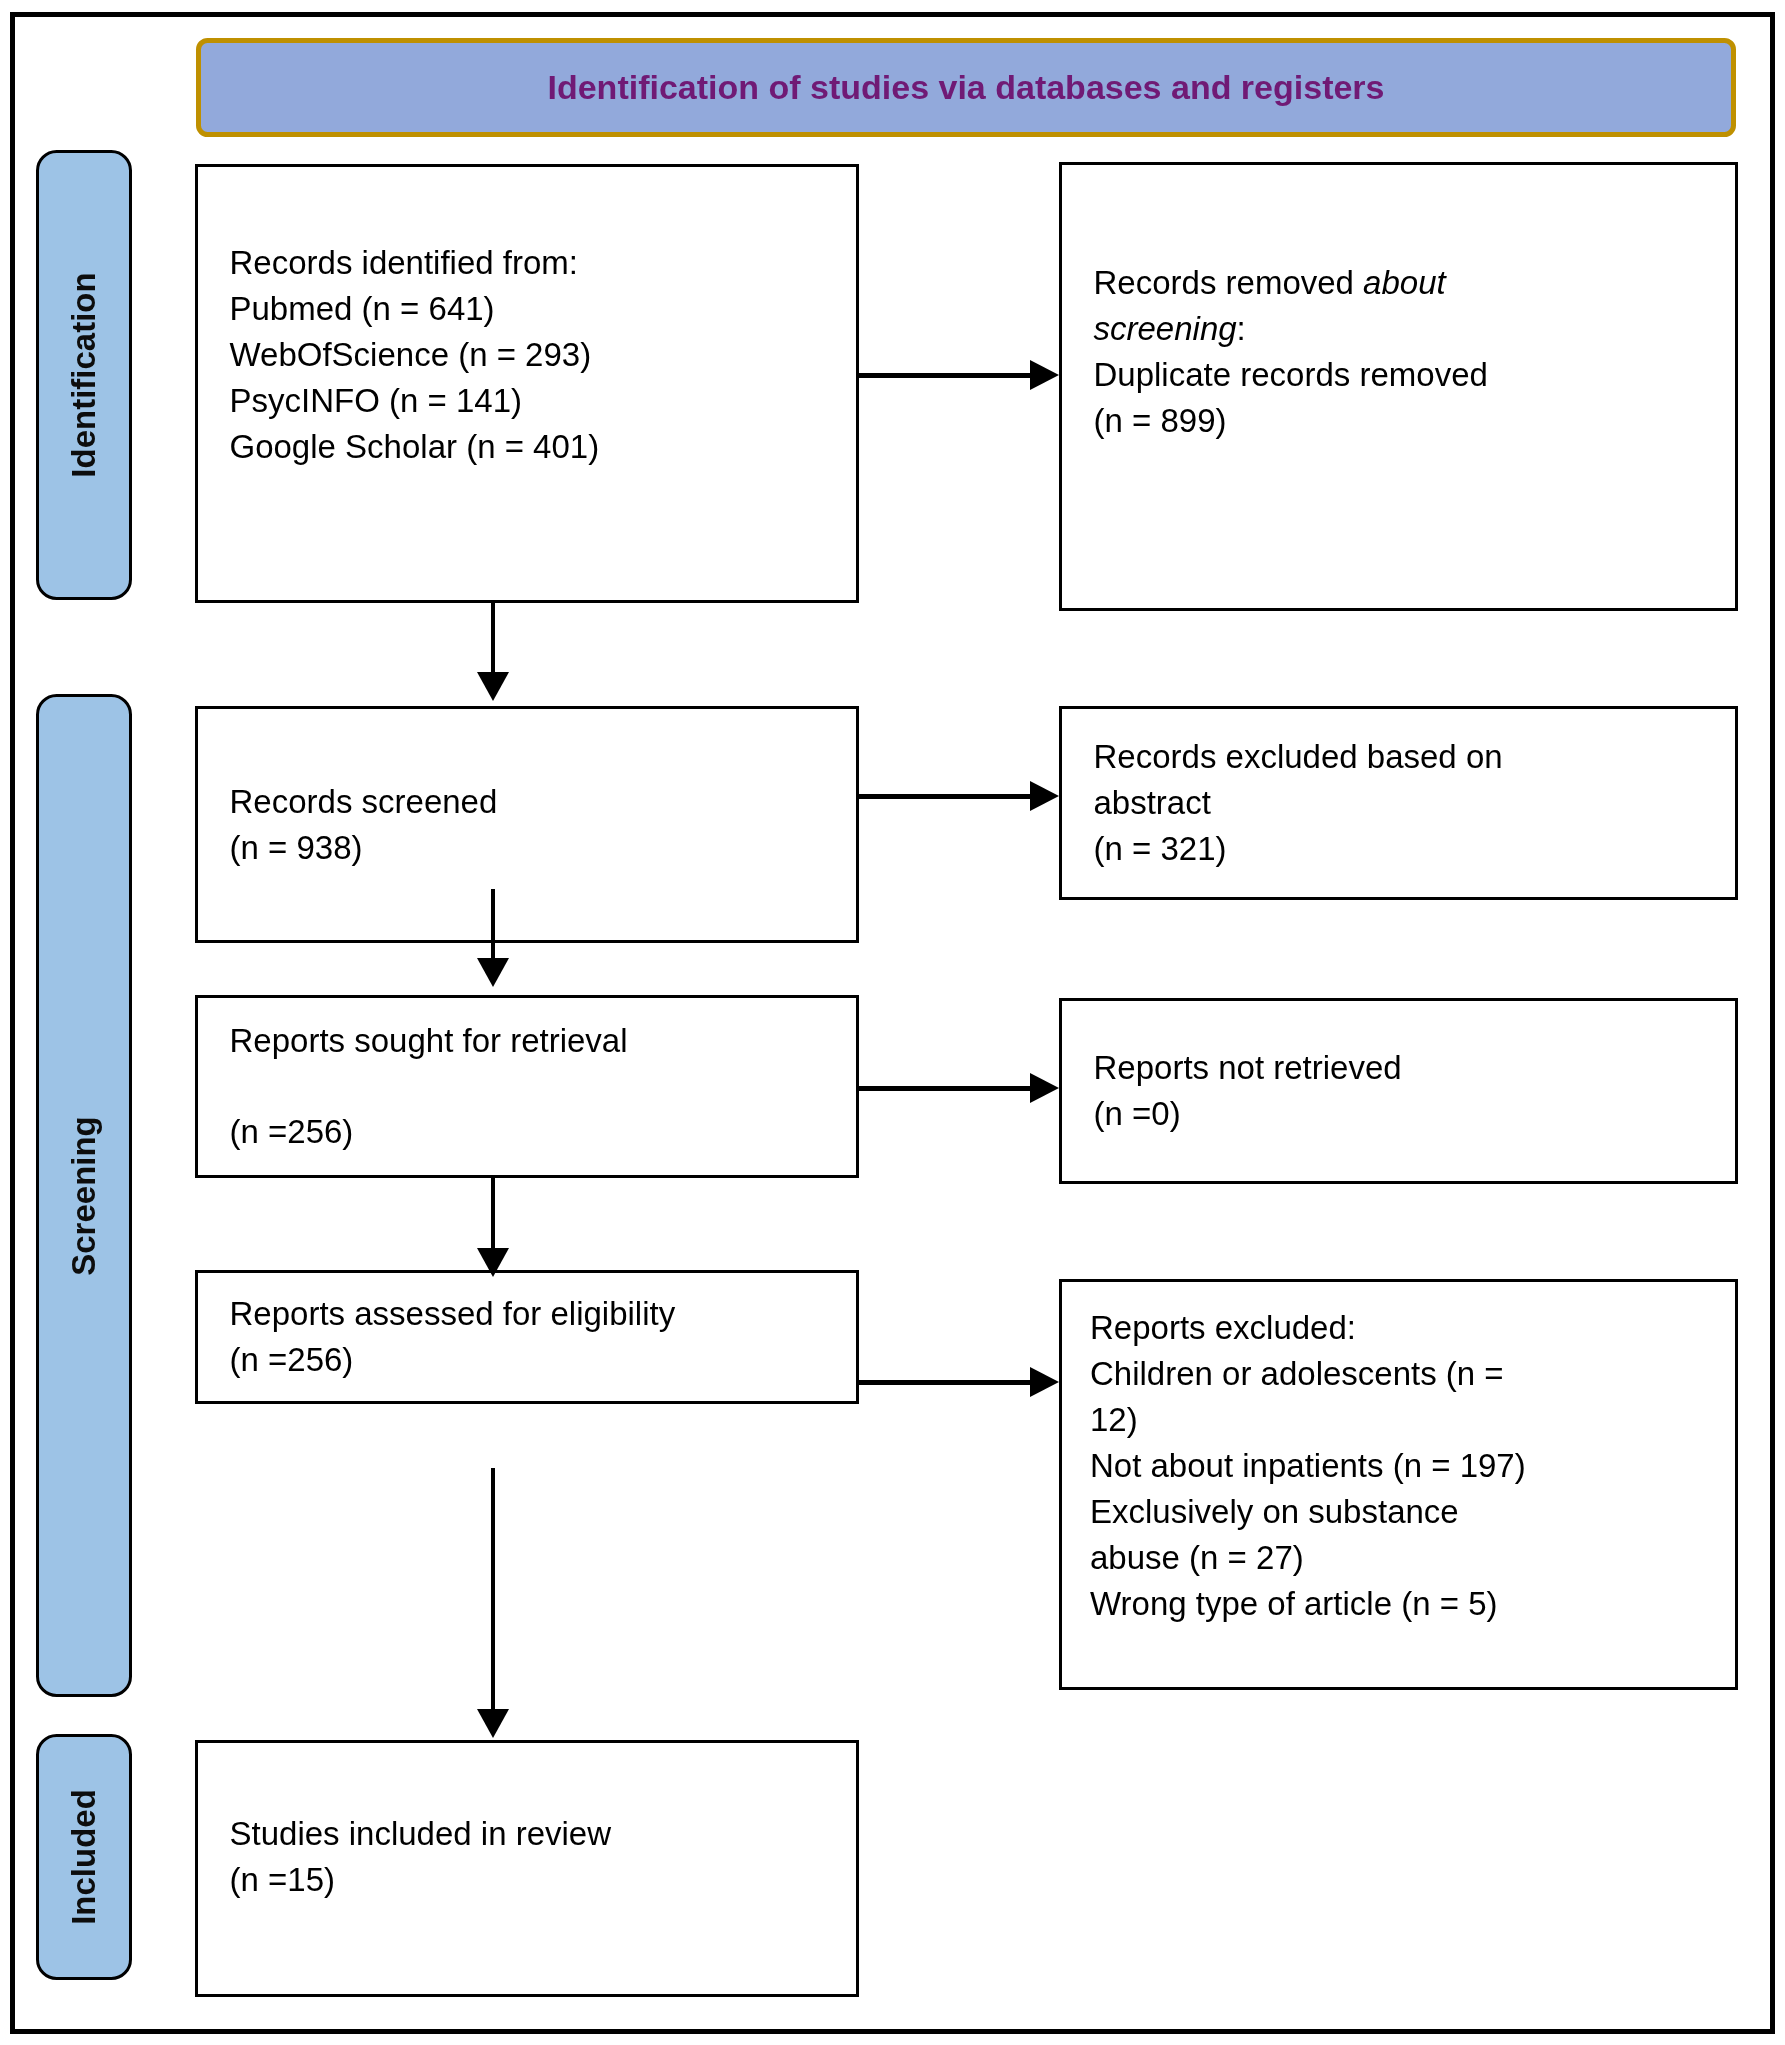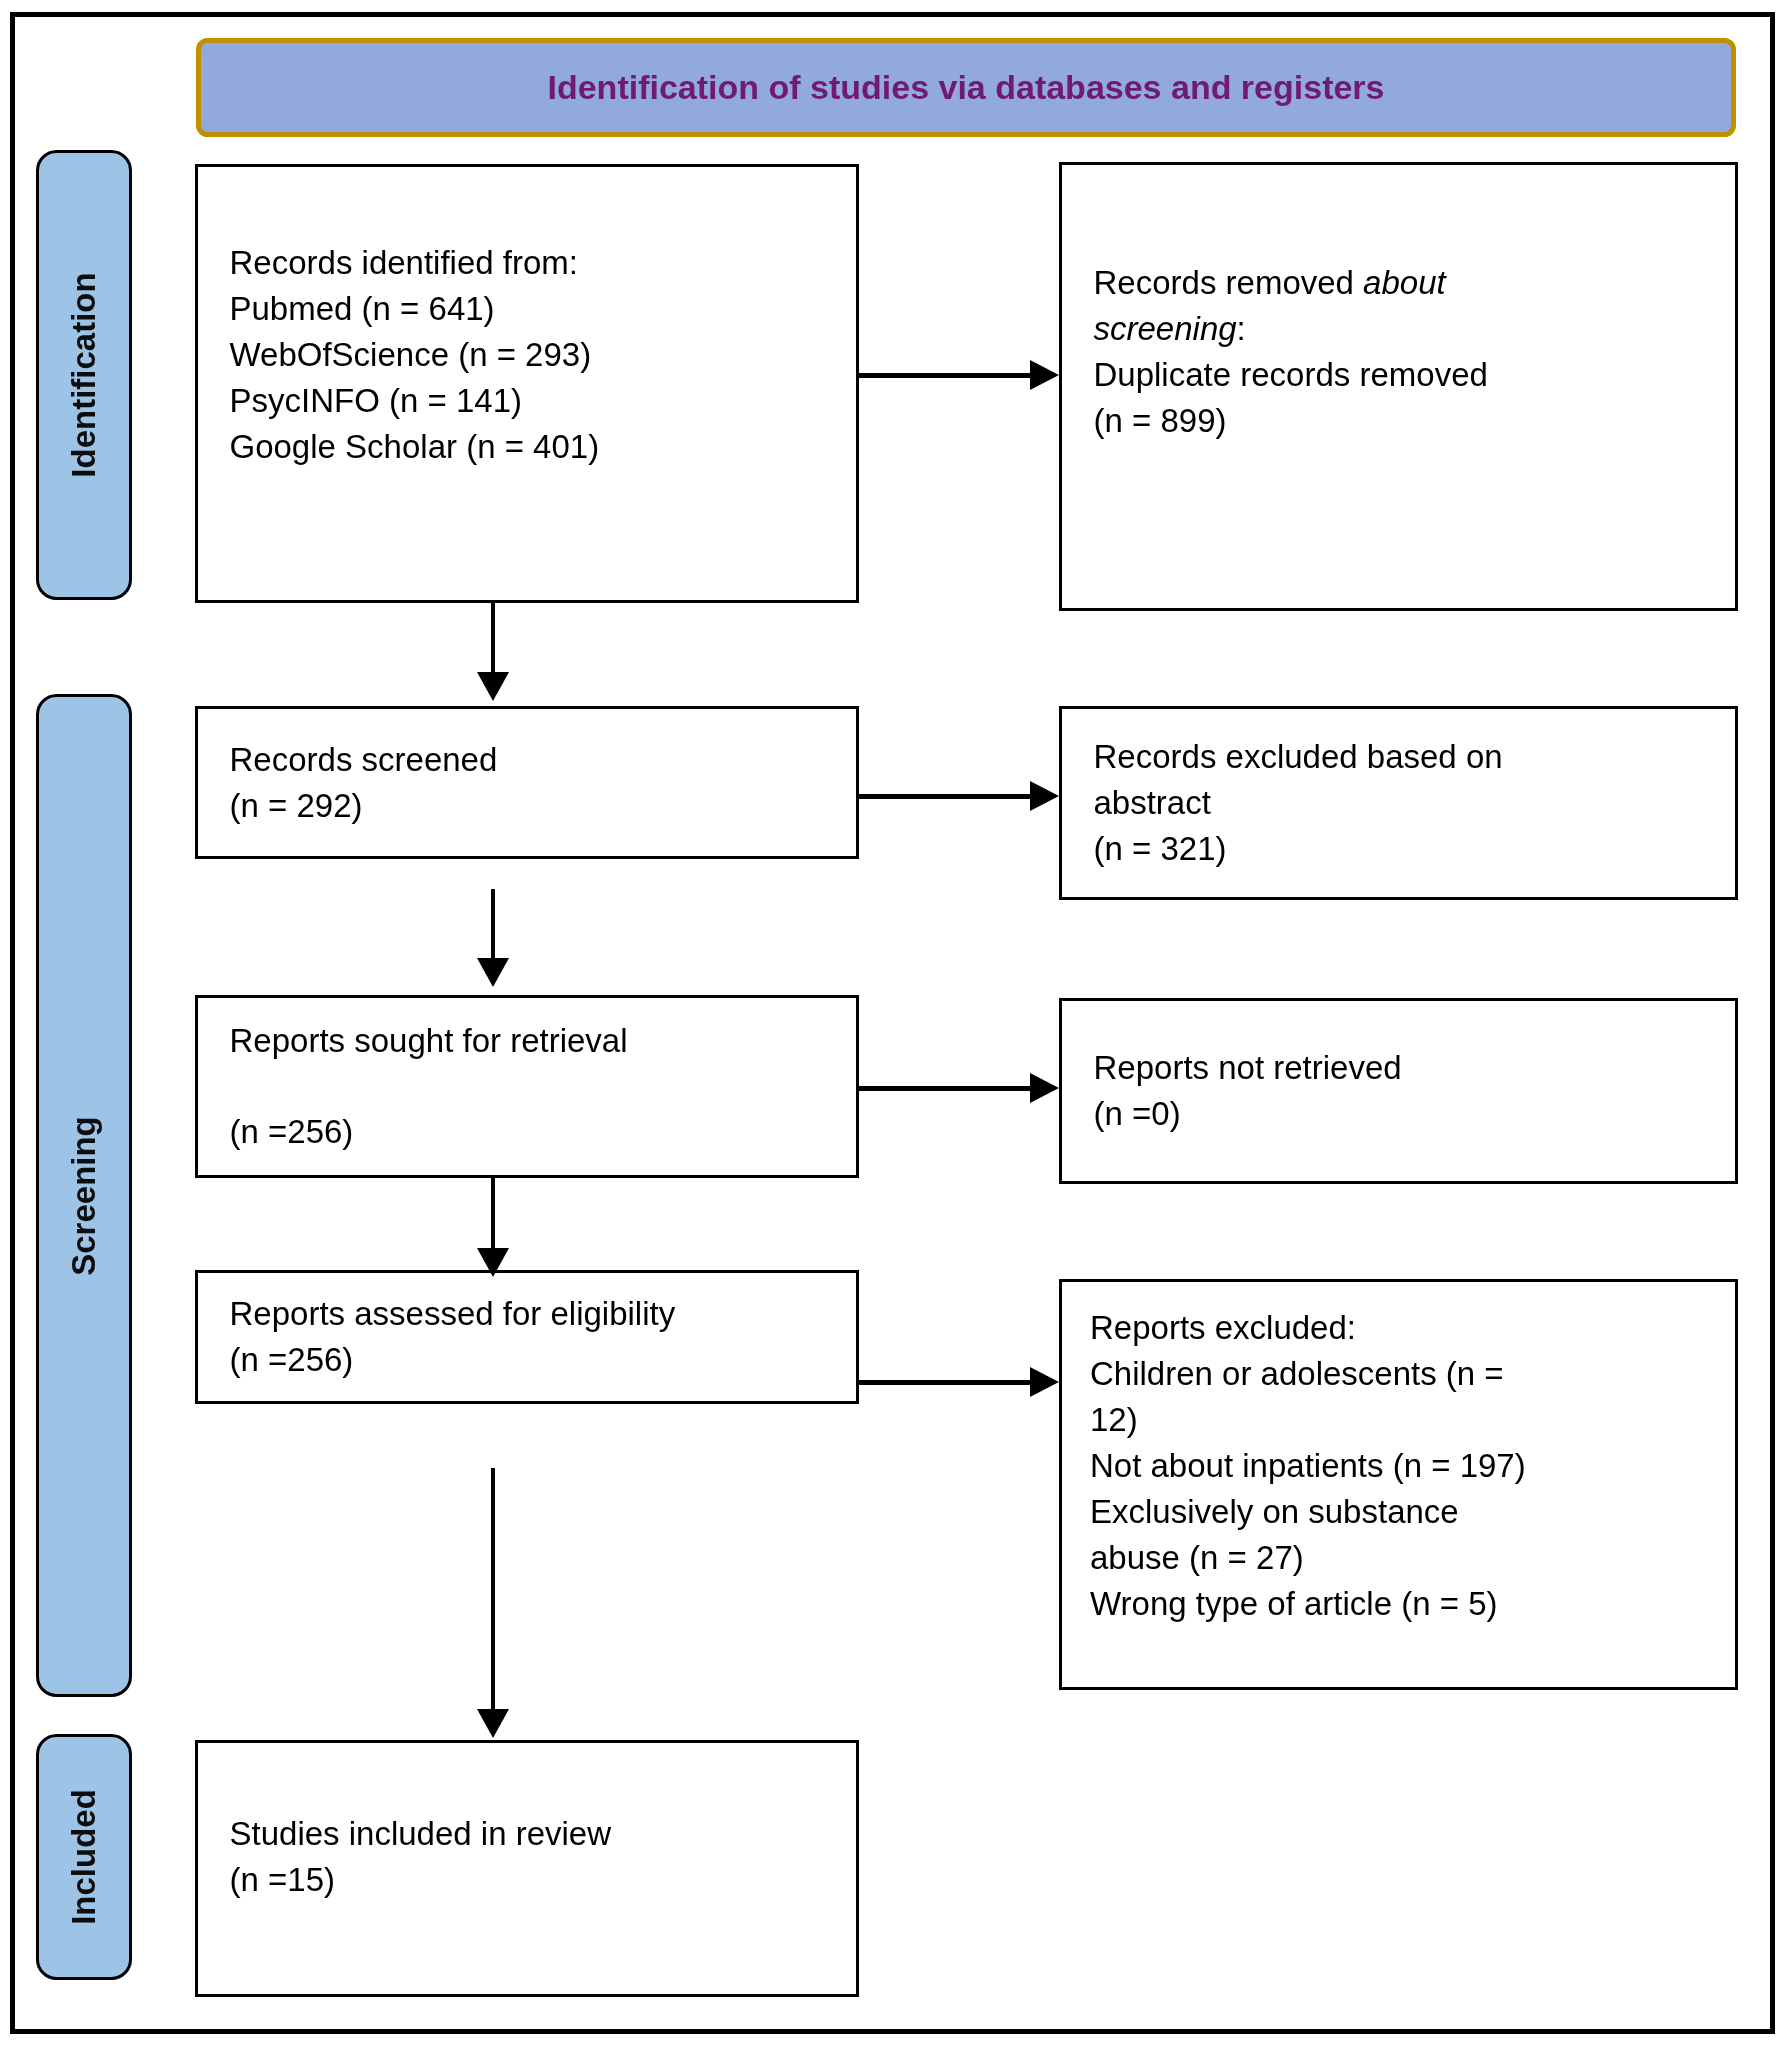--- a/index.html
+++ b/index.html
@@ -56,21 +56,21 @@
     font-size: 33px;
     line-height: 46px;
     display: flex; flex-direction: column; justify-content: center;
     padding: 11.5px 23px 11.5px 31.5px;
   }
   .fbox .line { white-space: nowrap; }
   .fbox .indent { }
   .it { font-style: italic; }
   #box-records-identified { left: 195px; top: 164px;  width: 664px; height: 439px; padding-bottom: 69px; }
   #box-records-removed    { left: 1059px; top: 162px; width: 679px; height: 449px; padding-bottom: 80px; }
-  #box-records-screened   { left: 195px; top: 706px; width: 664px; height: 153px; }
+  #box-records-screened   { left: 195px; top: 706px; width: 664px; height: 237px; }
   #box-records-excluded   { left: 1059px; top: 706px; width: 679px; height: 194px; }
   #box-reports-sought     { left: 195px; top: 995px; width: 664px; height: 183px; gap: 45px; }
   #box-reports-not-retrieved { left: 1059px; top: 998px; width: 679px; height: 186px; }
   #box-reports-assessed   { left: 195px; top: 1270px; width: 664px; height: 134px; }
   #box-reports-excluded   { left: 1059px; top: 1279px; width: 679px; height: 411px; justify-content: flex-start; padding-top: 23px; padding-left: 28px; }
   #box-studies-included   { left: 195px; top: 1740px; width: 664px; height: 257px; padding-bottom: 34px; }
   .h-shaft { position: absolute; left: 859px; width: 173px; height: 4.6px; background: #000000; }
   .h-head  { position: absolute; left: 1030px; width: 0; height: 0;
              border-top: 15.5px solid transparent; border-bottom: 15.5px solid transparent;
              border-left: 29px solid #000000; }
@@ -118,21 +118,21 @@
 
   <div class="fbox" id="box-records-removed">
     <div class="line"><span>Records removed </span><span class="it">about</span></div>
     <div class="line"><span class="it">screening</span><span>:</span></div>
     <div class="line indent">Duplicate records removed</div>
     <div class="line indent">(n = 899)</div>
   </div>
 
   <div class="fbox" id="box-records-screened">
     <div class="line">Records screened</div>
-    <div class="line">(n = 292)</div>
+    <div class="line">(n = 938)</div>
   </div>
 
   <div class="fbox" id="box-records-excluded">
     <div class="line">Records excluded based on</div>
     <div class="line">abstract</div>
     <div class="line">(n = 321)</div>
   </div>
 
   <div class="fbox" id="box-reports-sought">
     <div class="line">Reports sought for retrieval</div>

